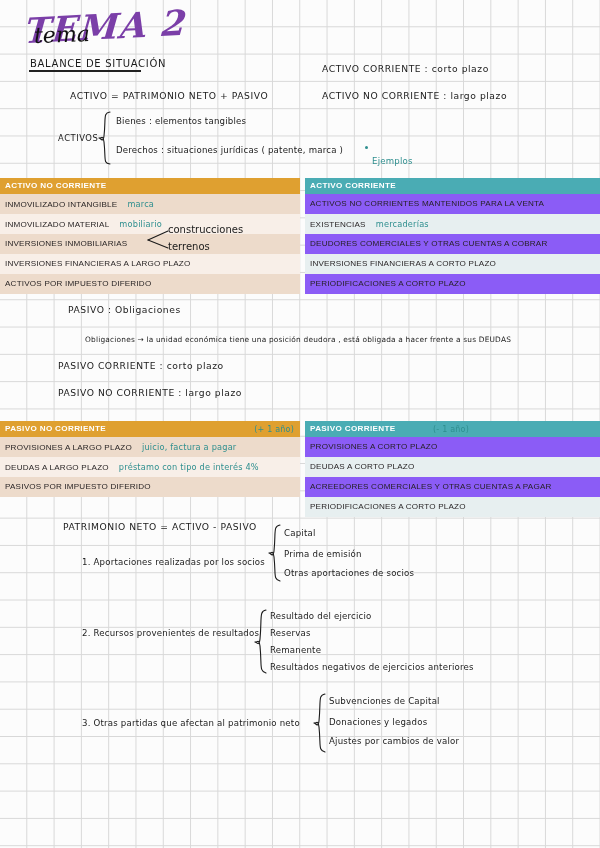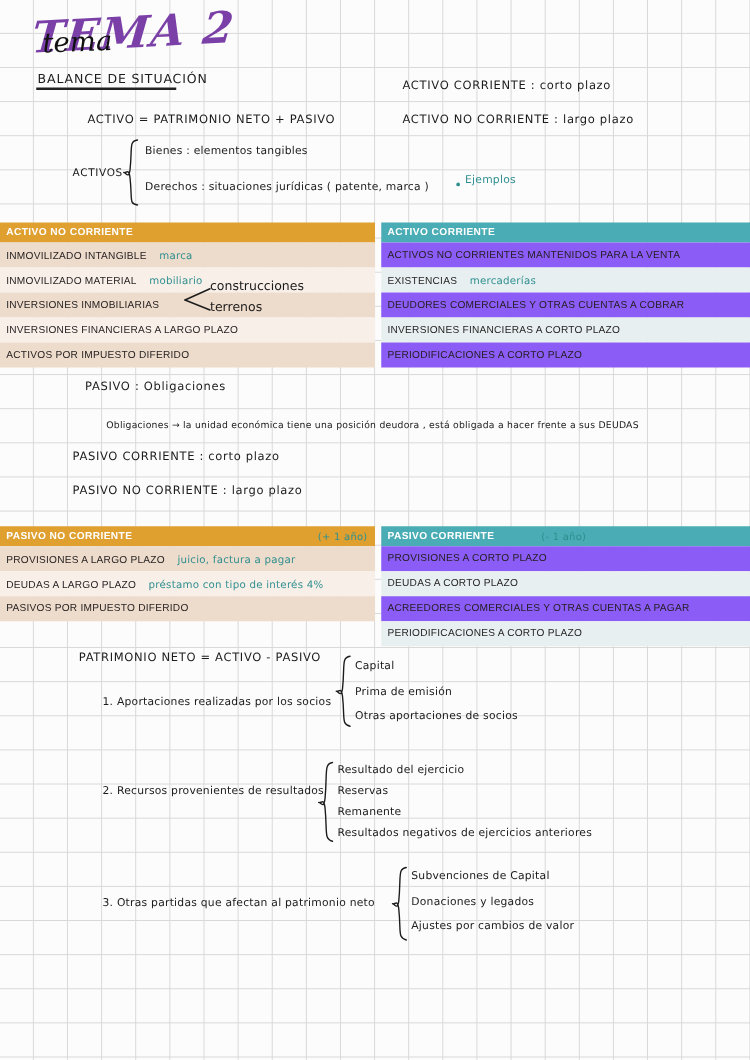--- a/index.html
+++ b/index.html
@@ -123,21 +123,21 @@
     <path class="stroke" d="M12,2 C5,3 8,8 6,26 C5,34 2,27 1,28 C3,29 5,24 6,32 C8,50 5,53 12,54"></path>
   </svg>
 
   <div class="hand" style="left:116px;top:116px;">Bienes : elementos tangibles</div>
   <div class="hand" style="left:116px;top:145px;">Derechos : situaciones jurídicas ( patente, marca )</div>
 
   <div class="hand caps" style="left:322px;top:63px;">ACTIVO CORRIENTE : corto plazo</div>
   <div class="hand caps" style="left:322px;top:90px;">ACTIVO NO CORRIENTE : largo plazo</div>
 
   <div class="bullet" style="left:365px;top:146px;"></div>
-  <div class="hand teal" style="left:372px;top:139px;font-size:8.6px;text-align:center;">Ejemplos</div>
+  <div class="hand teal" style="left:372px;top:156px;font-size:8.6px;text-align:center;">Ejemplos</div>
 
   <div class="tbl" id="tbl-activo-left" style="left:0px;top:178px;width:300px;">
     <div class="tbl-head head-gold">
       <span>ACTIVO NO CORRIENTE</span>
     </div>
     <div id="activo-left-rows">
         <div class="tbl-row gold-a"><span>INMOVILIZADO INTANGIBLE</span><span class="row-note">marca</span></div>
         <div class="tbl-row gold-b"><span>INMOVILIZADO MATERIAL</span><span class="row-note">mobiliario</span></div>
         <div class="tbl-row gold-a"><span>INVERSIONES INMOBILIARIAS</span></div>
         <div class="tbl-row gold-b"><span>INVERSIONES FINANCIERAS A LARGO PLAZO</span></div>

